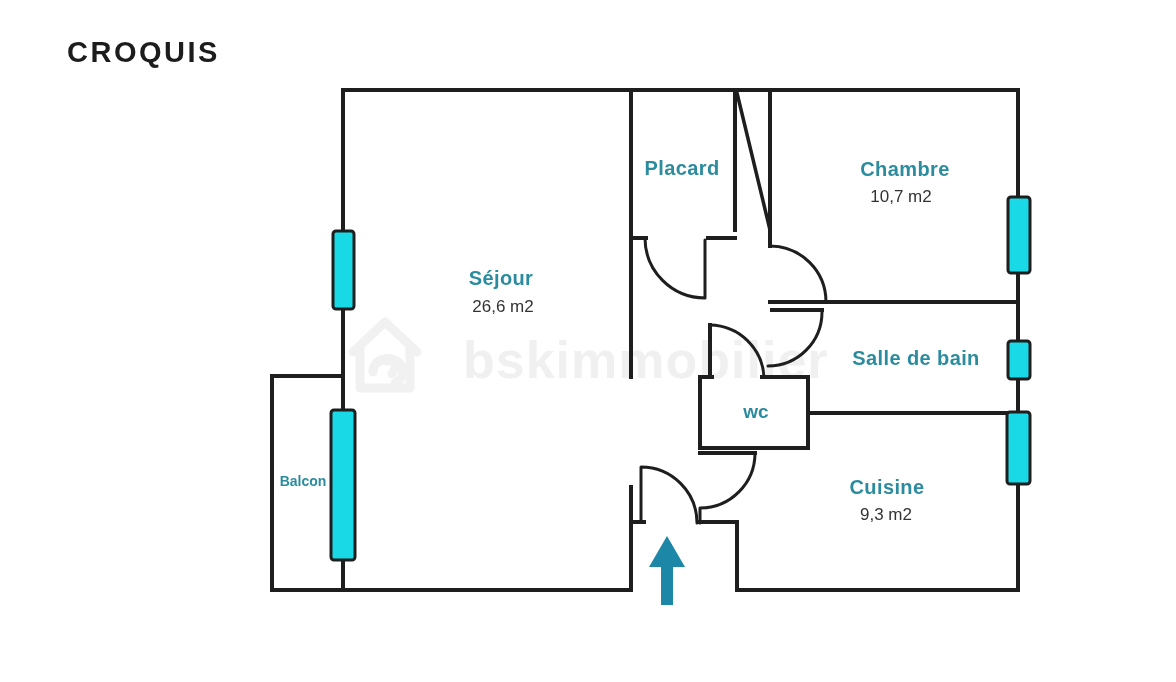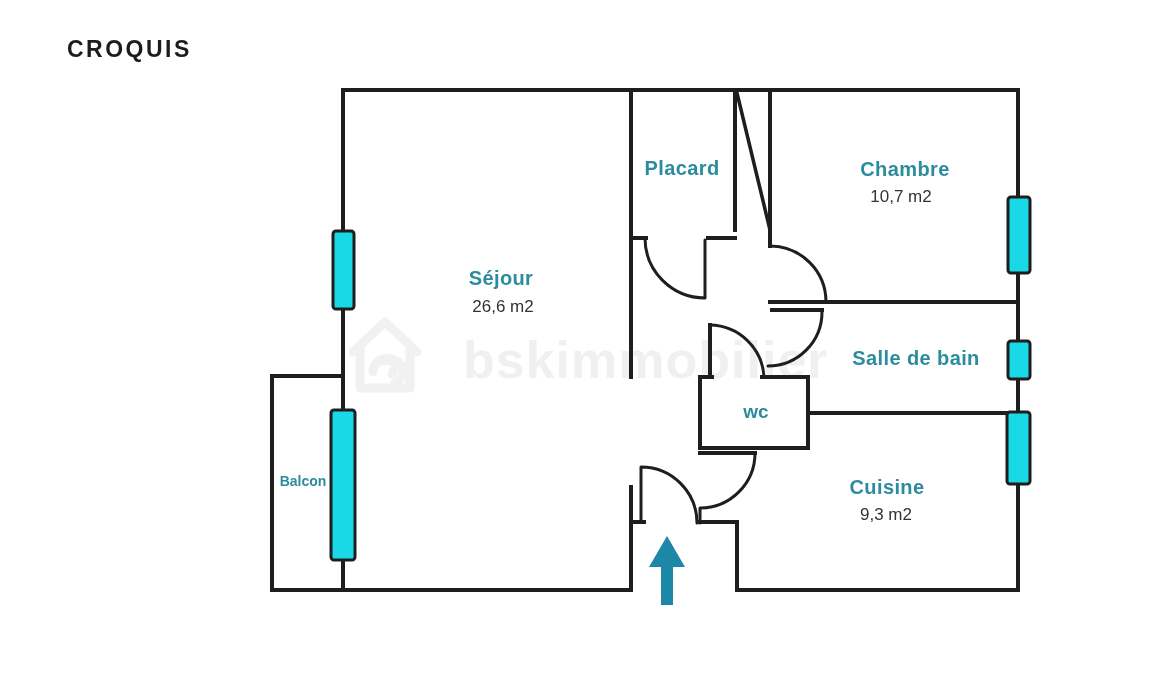--- a/index.html
+++ b/index.html
@@ -5,21 +5,21 @@
   html,body{margin:0;padding:0;background:#ffffff;}
   .stage{
     position:relative;
     width:1176px;height:682px;
     background:#ffffff;
     overflow:hidden;
     font-family:"Liberation Sans", sans-serif;
   }
   .title{
     position:absolute;left:67px;top:36px;
-    font-size:23px;font-weight:700;letter-spacing:2.5px;
+    font-size:29px;font-weight:700;letter-spacing:2.5px;
     color:#1c1c1c;
   }
   svg{position:absolute;left:0;top:0;}
   .wall{stroke:#1e1e1e;stroke-width:4;fill:none;stroke-linecap:square;}
   .door{stroke:#1e1e1e;stroke-width:3;fill:none;stroke-linecap:round;}
   .leaf{stroke:#1e1e1e;stroke-width:3.5;fill:none;stroke-linecap:round;}
   .window{fill:#18d9e5;stroke:#1e1e1e;stroke-width:3;}
   .room-label{fill:#2b8c9e;font-size:20px;font-weight:600;letter-spacing:0.4px;
     font-family:"Liberation Sans", sans-serif;}
   .area-label{fill:#333333;font-size:17px;font-weight:400;

